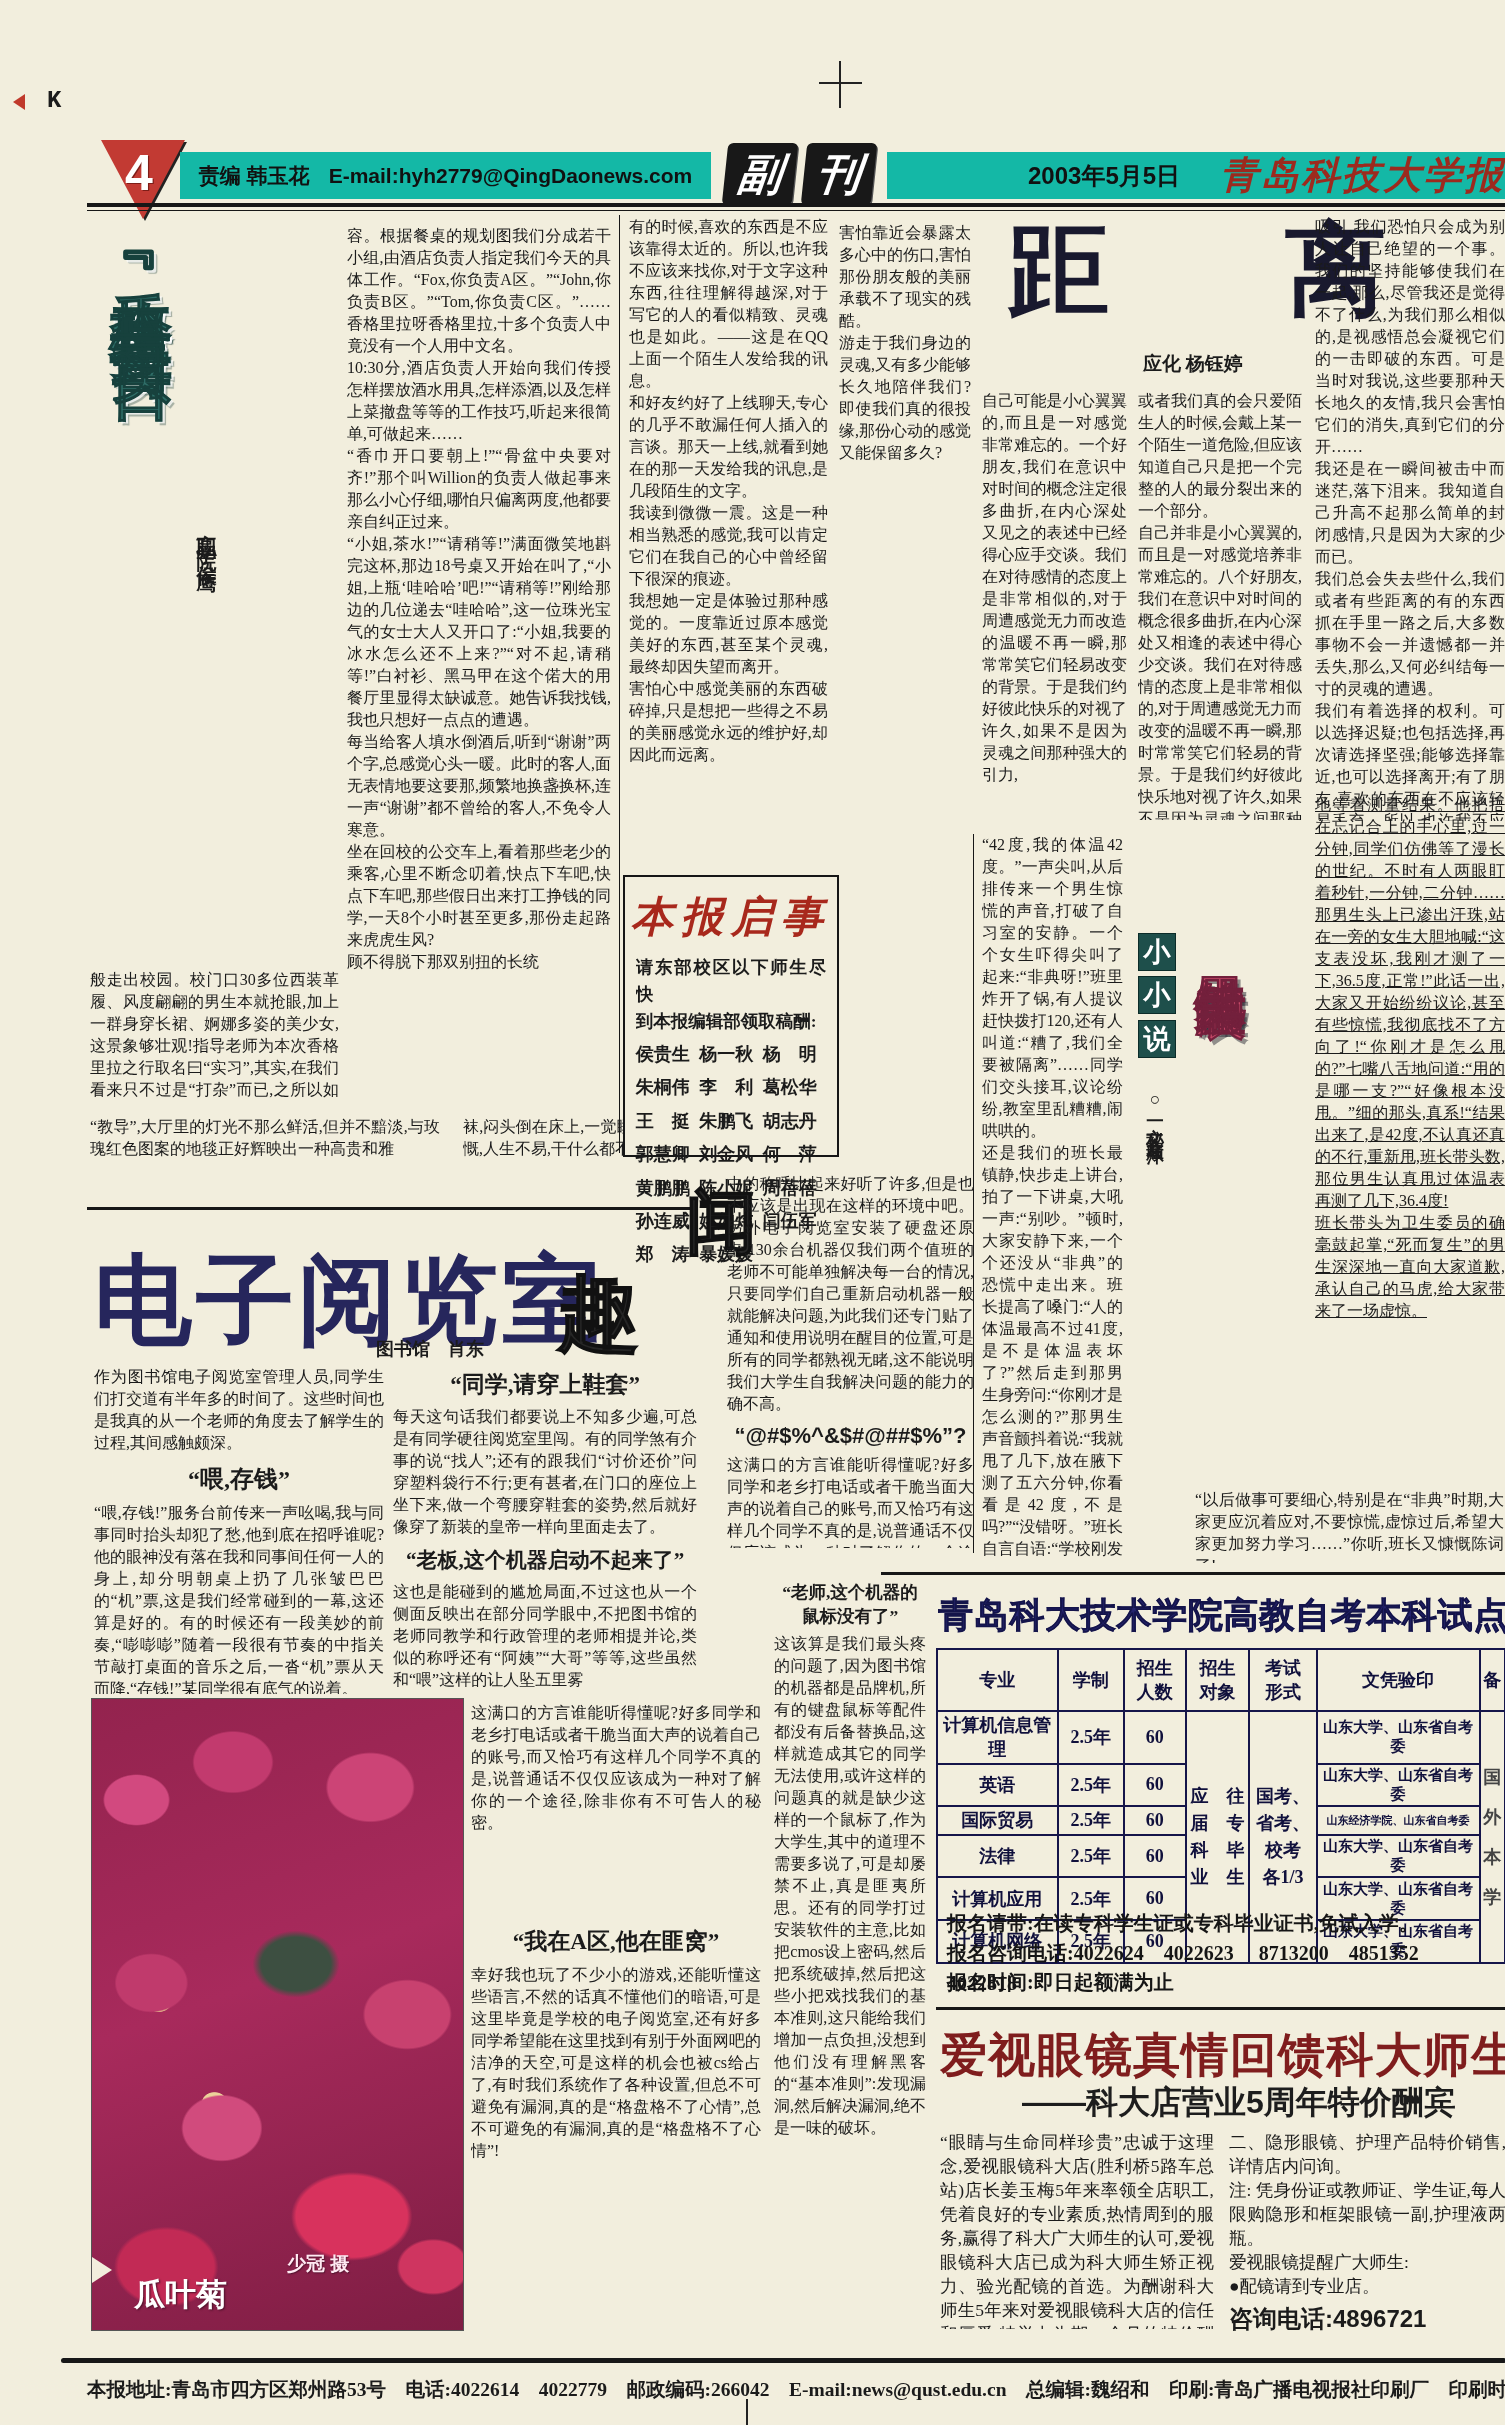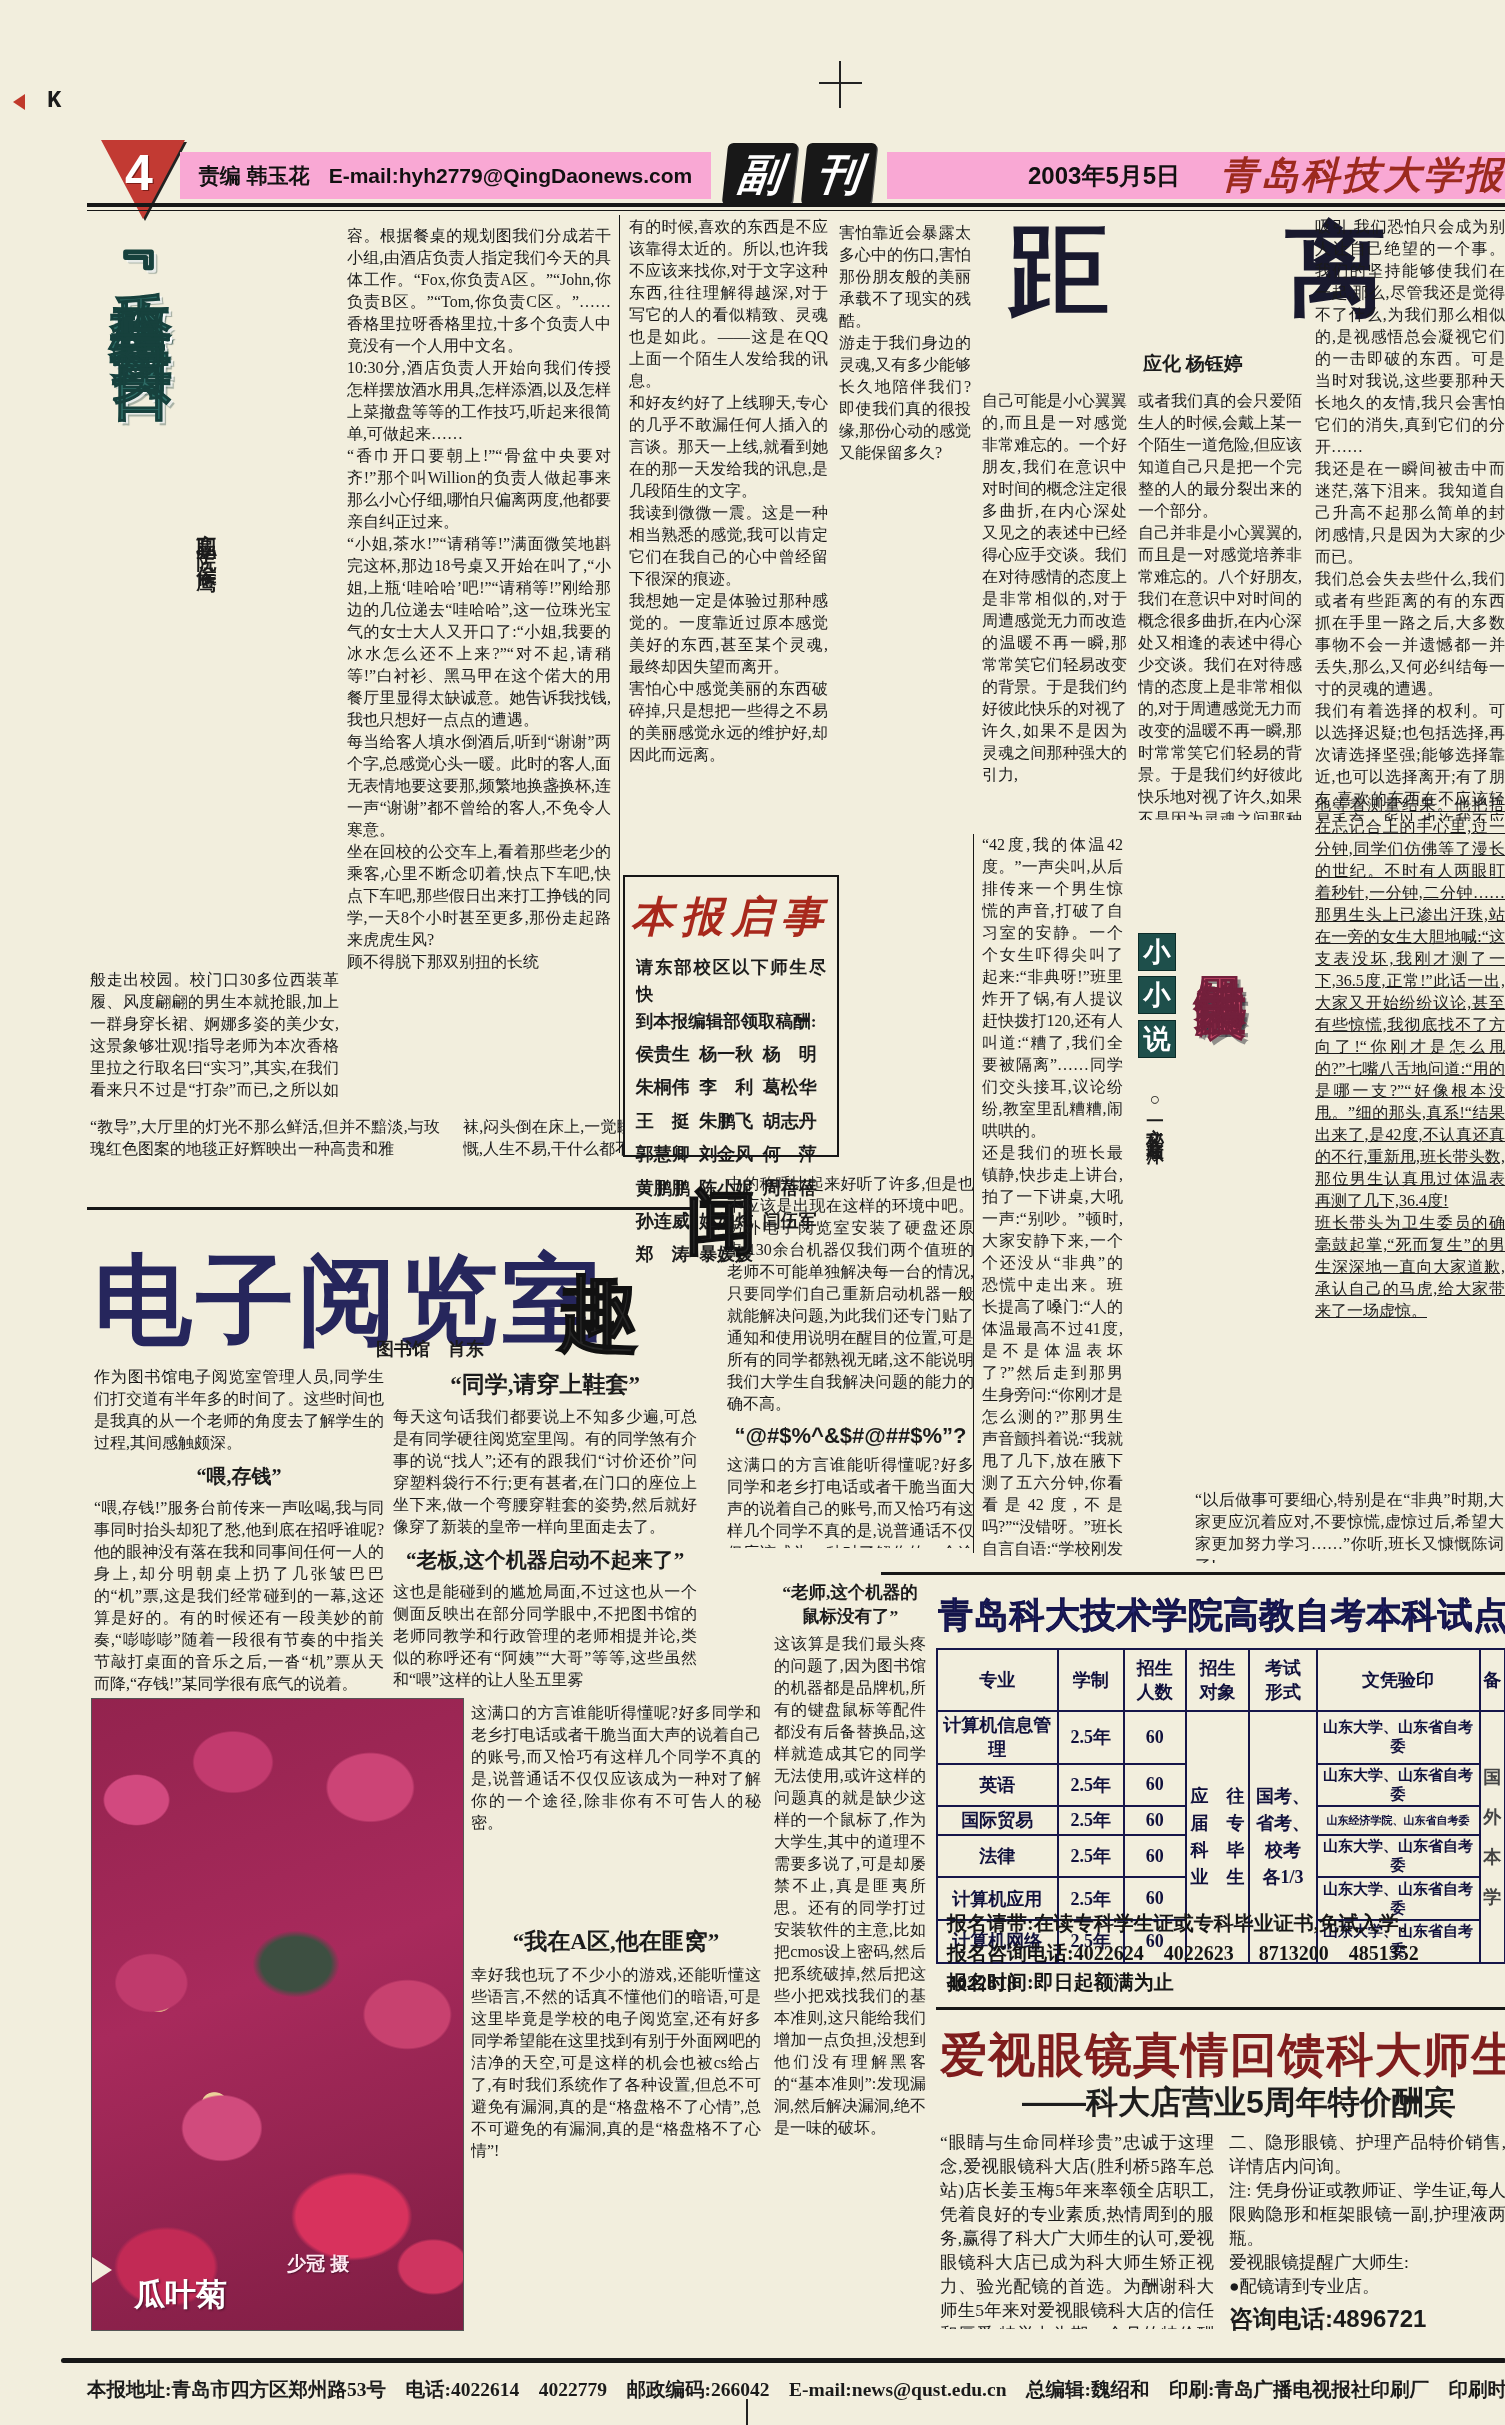--- a/index.html
+++ b/index.html
@@ -5,21 +5,21 @@
   html,body{margin:0;padding:0;background:#cfcaba;}
   #paper{position:relative;width:1506px;height:2426px;margin:0 auto;background:#f2eedd;overflow:hidden;
          font-family:"Liberation Serif",serif;color:#1b1b1b;}
   .abs{position:absolute;}
   .col{text-align:justify;overflow:hidden;white-space:pre-line;font-size:16px;line-height:22px;}
   .v{writing-mode:vertical-rl;}
   .rule{background:#171717;}
   
   .tri4{width:0;height:0;border-left:42px solid transparent;border-right:42px solid transparent;border-top:79px solid #c23a33;filter:drop-shadow(2px 2px 0 #222);}
   .tri4num{position:absolute;left:24px;top:4px;color:#fff;font:bold 50px "Liberation Sans",sans-serif;text-shadow:1.3px 1.3px 0 #7e1d18;}
-  .graybar{background:#f9a8d4;display:flex;align-items:center;font:bold 21px "Liberation Sans",sans-serif;color:#111;}
+  .graybar{background:#14b8a6;display:flex;align-items:center;font:bold 21px "Liberation Sans",sans-serif;color:#111;}
   .fkbox{width:70px;height:62px;background:#181818;color:#fff;display:flex;align-items:center;justify-content:center;
          font:bold italic 44px "Liberation Serif",serif;transform:skewX(-6deg);border-radius:5.4px;box-shadow:1.3px 1.3px 0 #555;}
   .masthead{font:bold italic 38px "Liberation Serif",serif;color:#9c2a1e;letter-spacing:2.7px;}
   
   .sh-title{font:bold 62px "Liberation Sans",sans-serif;color:#2f6e68;letter-spacing:9.4px;
             -webkit-text-stroke:1px #17413d;text-shadow:2.7px 2.7px 0 rgba(255,255,255,.75),4px 4px 0.7px rgba(25,60,56,.35);}
   .sh-byline{font:bold 20px "Liberation Serif",serif;letter-spacing:5.4px;}
   .jl-title{font:bold 101px "Liberation Sans",sans-serif;color:#19192e;letter-spacing:74px;white-space:nowrap;}
   .byline{font:bold 19px "Liberation Serif",serif;}
   .subhead{font-weight:bold;text-align:center;font-size:20px;white-space:nowrap;}
@@ -168,21 +168,21 @@
   <div class="abs col" style="left:1195px;top:1489px;width:309px;height:74px;">“以后做事可要细心,特别是在“非典”时期,大家更应沉着应对,不要惊慌,虚惊过后,希望大家更加努力学习……”你听,班长又慷慨陈词了!</div>
   <div class="abs rule" style="left:973px;top:834px;width:1.3px;height:719px;"></div>
 
   <div class="abs rr-head" style="left:94px;top:1236px;">电子阅览室</div>
   <div class="abs rr-sub" style="left:557px;top:1259px;">趣</div>
   <div class="abs rr-sub" style="left:686px;top:1175px;font-size:71px;">闻</div>
   <div class="abs" style="left:376px;top:1337px;font:bold 18px 'Liberation Serif',serif;">图书馆　肖东</div>
 
   <div class="abs" style="left:94px;top:1366px;width:290px;height:328px;overflow:hidden;">
     <div class="col" style="width:100%;">作为图书馆电子阅览室管理人员,同学生们打交道有半年多的时间了。这些时间也是我真的从一个老师的角度去了解学生的过程,其间感触颇深。</div>
-    <div class="subhead" style="margin:9.4px 0 6.7px;font-size:20px;">“喂,存钱”</div>
+    <div class="subhead" style="margin:9.4px 0 6.7px;font-size:24px;">“喂,存钱”</div>
     <div class="col" style="width:100%;">“喂,存钱!”服务台前传来一声吆喝,我与同事同时抬头却犯了愁,他到底在招呼谁呢?他的眼神没有落在我和同事间任何一人的身上,却分明朝桌上扔了几张皱巴巴的“机”票,这是我们经常碰到的一幕,这还算是好的。有的时候还有一段美妙的前奏,“嘭嘭嘭”随着一段很有节奏的中指关节敲打桌面的音乐之后,一沓“机”票从天而降,“存钱!”某同学很有底气的说着。</div>
   </div>
 
   <div class="abs" style="left:393px;top:1366px;width:304px;height:328px;overflow:hidden;">
     <div class="subhead" style="margin:2.7px 0 6.7px;font-size:23px;">“同学,请穿上鞋套”</div>
     <div class="col" style="width:100%;">每天这句话我们都要说上不知多少遍,可总是有同学硬往阅览室里闯。有的同学煞有介事的说“找人”;还有的跟我们“讨价还价”问穿塑料袋行不行;更有甚者,在门口的座位上坐下来,做一个弯腰穿鞋套的姿势,然后就好像穿了新装的皇帝一样向里面走去了。</div>
     <div class="subhead" style="margin:8px 0 6.7px;font-size:21px;">“老板,这个机器启动不起来了”</div>
     <div class="col" style="width:100%;">这也是能碰到的尴尬局面,不过这也从一个侧面反映出在部分同学眼中,不把图书馆的老师同教学和行政管理的老师相提并论,类似的称呼还有“阿姨”“大哥”等等,这些虽然和“喂”这样的让人坠五里雾</div>
   </div>
 

